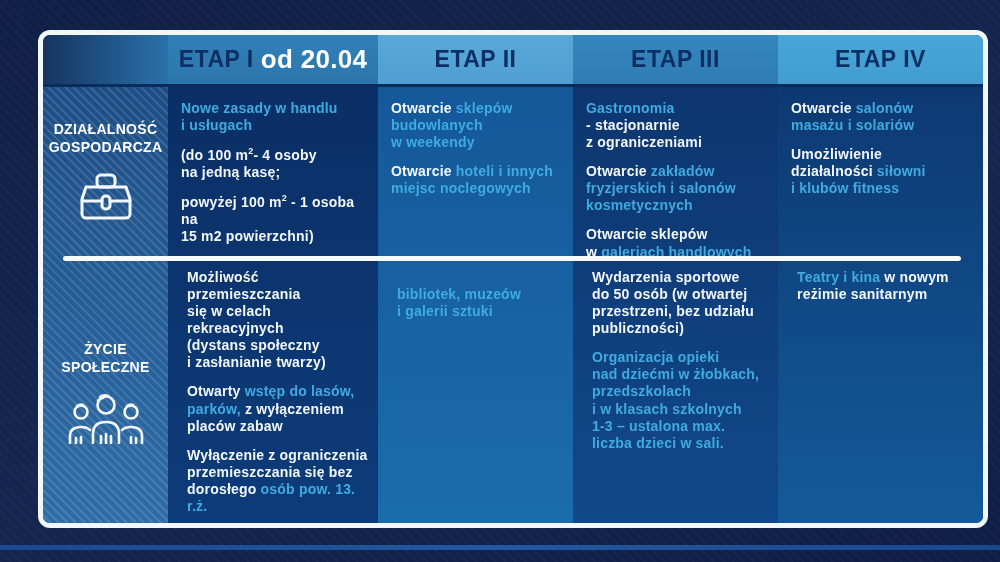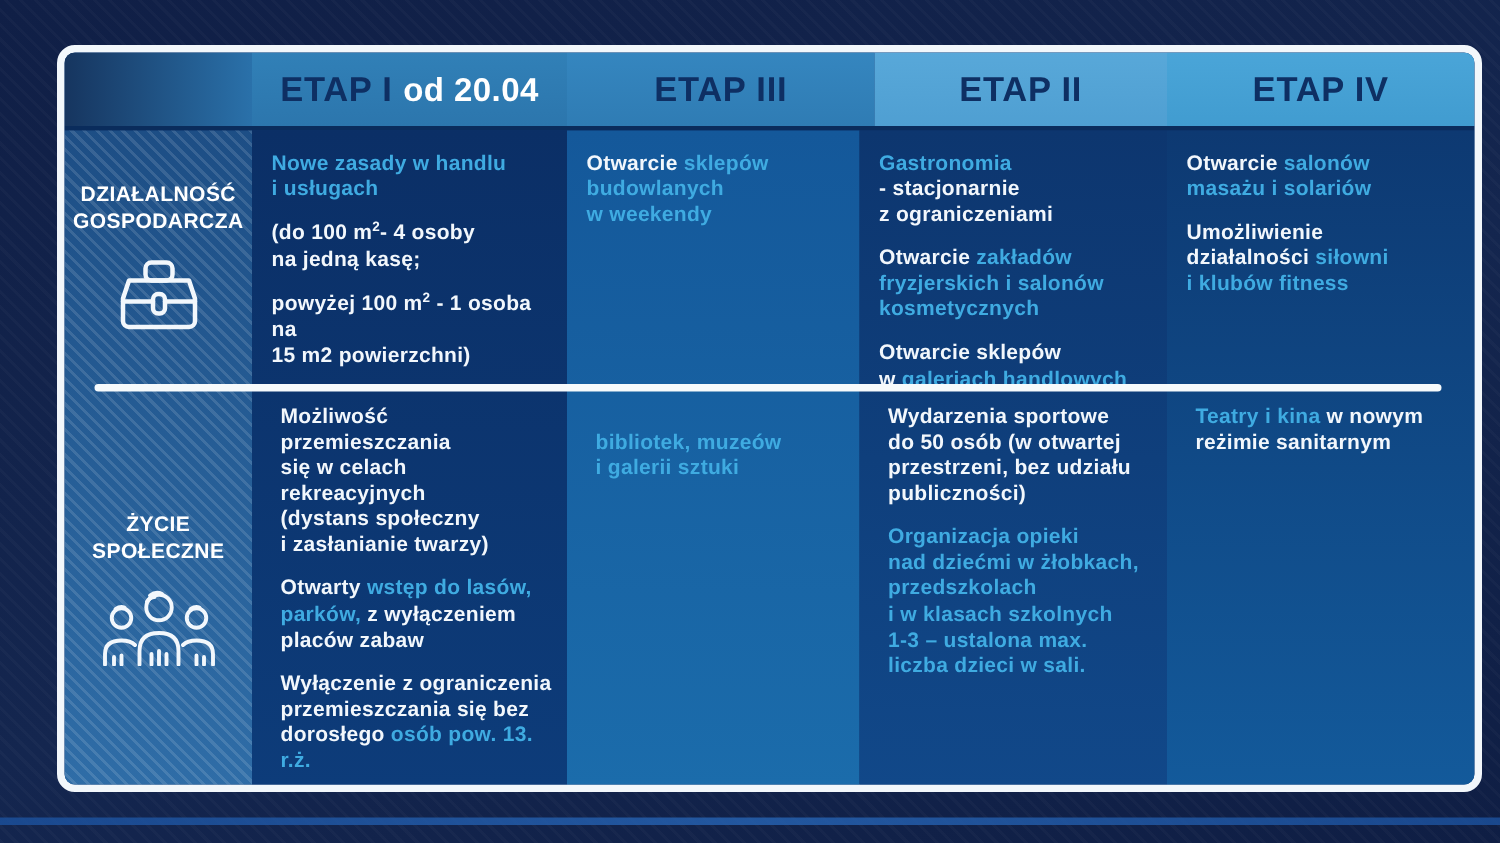--- a/index.html
+++ b/index.html
@@ -25,21 +25,21 @@
     box-sizing:border-box;background:#0c3570;
   }
   .hdr-row{display:flex;height:52px;border-bottom:3px solid #0a2c5c;box-sizing:border-box;}
   .hdr{display:flex;align-items:center;justify-content:center;gap:7px;}
   .corner{width:125px;background:linear-gradient(90deg,#16355f 0%,#2a71aa 100%);}
   .h1{width:210px;background:linear-gradient(180deg,#3180b7,#2c76ad);}
   .h2{width:195px;background:linear-gradient(180deg,#58a8d9,#4f9fd2);}
   .h3{width:205px;background:linear-gradient(180deg,#3586bf,#307cb3);background:linear-gradient(180deg,#3586bf,#2f7cb4);}
   .h4{width:205px;background:linear-gradient(180deg,#4aa5d8,#419cd0);}
   .hlabel{font-size:23px;font-weight:800;color:#0e2f63;letter-spacing:.5px;}
-  .hsuffix{font-size:22px;font-weight:800;color:#ffffff;letter-spacing:.3px;}
+  .hsuffix{font-size:26px;font-weight:800;color:#ffffff;letter-spacing:.3px;}
   .hsuffix:empty{display:none;}
   .body{display:flex;height:438px;}
   .sidebar{
     width:125px;box-sizing:border-box;display:flex;flex-direction:column;
     background:
       repeating-linear-gradient(45deg, rgba(255,255,255,0.12) 0 2px, rgba(255,255,255,0) 2px 6px),
       linear-gradient(180deg,#1d4e85 0%,#2f6da7 100%);
   }
   .side-sec{display:flex;flex-direction:column;align-items:center;justify-content:center;box-sizing:border-box;}
   .sec1{height:172px;gap:14px;}
@@ -71,26 +71,26 @@
 
 <div class="stage">
   <div class="panel">
 
     <div class="hdr-row">
       <div class="hdr corner"></div>
       <div class="hdr h1">
         <span class="hlabel">ETAP I</span>
         <span class="hsuffix">od 20.04</span>
       </div>
+      <div class="hdr h2">
+        <span class="hlabel">ETAP II</span>
+
+      </div>
       <div class="hdr h3">
         <span class="hlabel">ETAP III</span>
-
-      </div>
-      <div class="hdr h2">
-        <span class="hlabel">ETAP II</span>
 
       </div>
       <div class="hdr h4">
         <span class="hlabel">ETAP IV</span>
 
       </div>
     </div>
 
     <div class="body">
       <div class="sidebar">
@@ -130,20 +130,21 @@
           </div>
         <div class="cell r2">
             <p class="para"><span>Możliwość przemieszczania<br>się w celach rekreacyjnych<br>(dystans społeczny<br>i zasłanianie twarzy)</span></p>
             <p class="para"><span class="bold">Otwarty </span><span class="accent">wstęp do lasów,<br>parków,</span><span> z wyłączeniem<br>placów zabaw</span></p>
             <p class="para"><span>Wyłączenie z ograniczenia<br>przemieszczania się bez<br>dorosłego </span><span class="accent">osób pow. 13. r.ż.</span></p>
           </div>
       </div>
       <div class="col c2">
         <div class="cell r1">
             <p class="para"><span class="bold">Otwarcie </span><span class="accent">sklepów<br>budowlanych<br>w weekendy</span></p>
+            <p class="para"><span class="bold">Otwarcie </span><span class="accent">hoteli i innych<br>miejsc noclegowych</span></p>
           </div>
         <div class="cell r2">
             <p class="para"><span class="accent"><br>bibliotek, muzeów<br>i galerii sztuki</span></p>
           </div>
       </div>
       <div class="col c3">
         <div class="cell r1">
             <p class="para"><span class="accent">Gastronomia</span><span><br>- stacjonarnie<br>z ograniczeniami</span></p>
             <p class="para"><span class="bold">Otwarcie </span><span class="accent">zakładów<br>fryzjerskich i salonów<br>kosmetycznych</span></p>
             <p class="para"><span class="bold">Otwarcie sklepów<br>w </span><span class="accent">galeriach handlowych</span></p>

